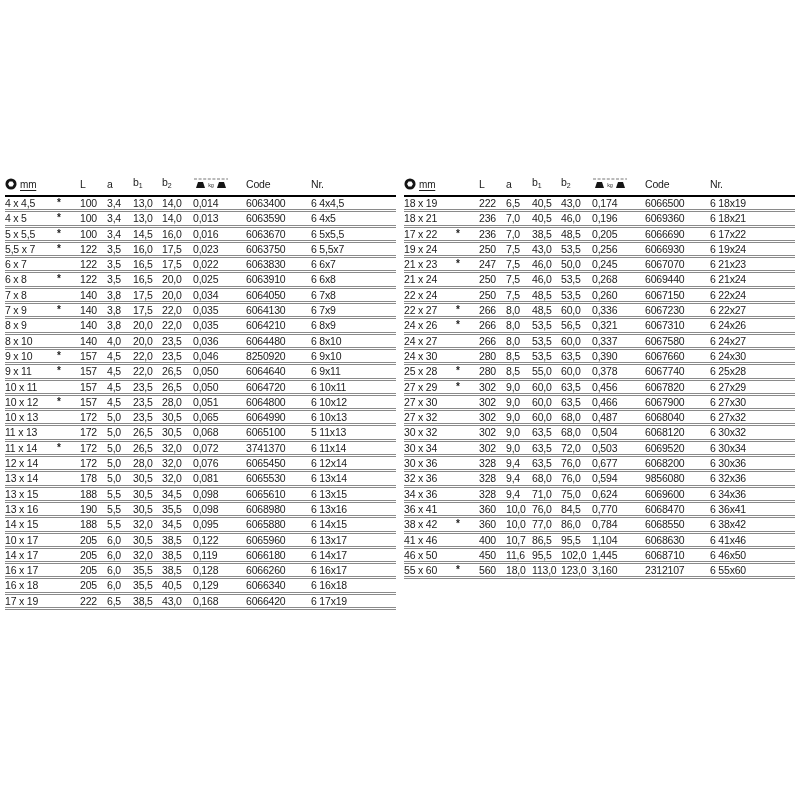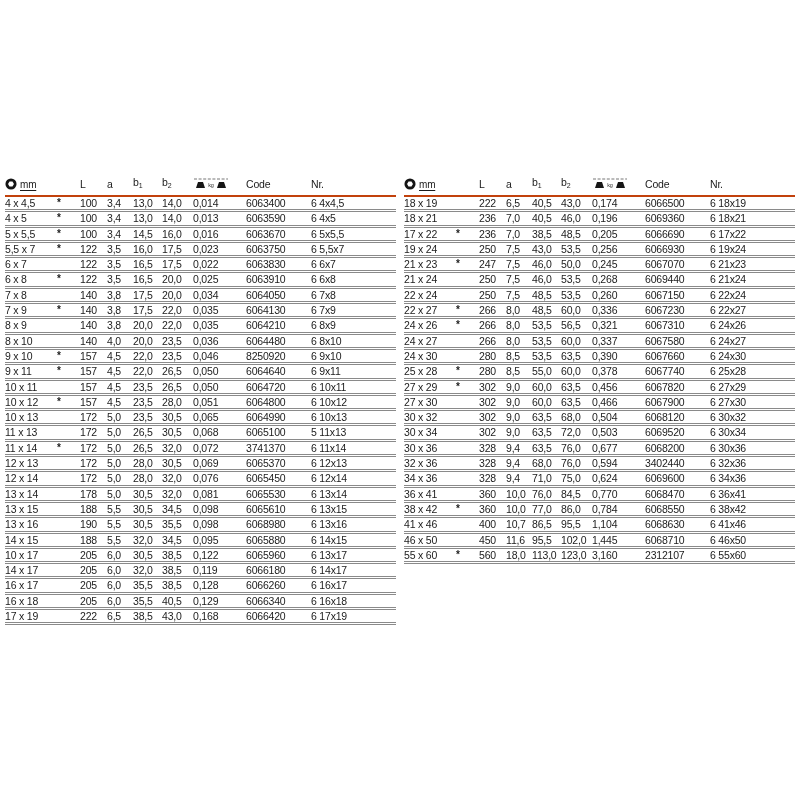--- a/index.html
+++ b/index.html
@@ -46,21 +46,21 @@
     text-align: left;
     white-space: nowrap;
     overflow: hidden;
     font-size: 10.5px;
     letter-spacing: -0.2px;
     vertical-align: middle;
   }
   thead th {
     height: 19px;
     font-weight: normal;
-    border-bottom: 2px solid #c2410c;
+    border-bottom: 2px solid #000000;
     line-height: 19px;
   }
   tbody td {
     height: 12.3px;
     line-height: 12.3px;
     border-bottom: 3px double #8a8a8a;
   }
   td.size { font-weight: normal; }
   td.star { font-weight: bold; font-size: 10px; }
   .sub {
@@ -300,31 +300,20 @@
     <td class="star">*</td>
     <td>172</td>
     <td>5,0</td>
     <td>26,5</td>
     <td>32,0</td>
     <td>0,072</td>
     <td>3741370</td>
     <td>6 11x14</td>
   </tr>
           <tr>
-    <td class="size">12 x 13</td>
-    <td class="star"></td>
-    <td>172</td>
-    <td>5,0</td>
-    <td>28,0</td>
-    <td>30,5</td>
-    <td>0,069</td>
-    <td>6065370</td>
-    <td>6 12x13</td>
-  </tr>
-          <tr>
     <td class="size">12 x 14</td>
     <td class="star"></td>
     <td>172</td>
     <td>5,0</td>
     <td>28,0</td>
     <td>32,0</td>
     <td>0,076</td>
     <td>6065450</td>
     <td>6 12x14</td>
   </tr>
@@ -617,20 +606,31 @@
     <td class="star"></td>
     <td>302</td>
     <td>9,0</td>
     <td>60,0</td>
     <td>63,5</td>
     <td>0,466</td>
     <td>6067900</td>
     <td>6 27x30</td>
   </tr>
           <tr>
+    <td class="size">27 x 32</td>
+    <td class="star"></td>
+    <td>302</td>
+    <td>9,0</td>
+    <td>60,0</td>
+    <td>68,0</td>
+    <td>0,487</td>
+    <td>6068040</td>
+    <td>6 27x32</td>
+  </tr>
+          <tr>
     <td class="size">30 x 32</td>
     <td class="star"></td>
     <td>302</td>
     <td>9,0</td>
     <td>63,5</td>
     <td>68,0</td>
     <td>0,504</td>
     <td>6068120</td>
     <td>6 30x32</td>
   </tr>
@@ -657,21 +657,21 @@
     <td>6 30x36</td>
   </tr>
           <tr>
     <td class="size">32 x 36</td>
     <td class="star"></td>
     <td>328</td>
     <td>9,4</td>
     <td>68,0</td>
     <td>76,0</td>
     <td>0,594</td>
-    <td>3402440</td>
+    <td>9856080</td>
     <td>6 32x36</td>
   </tr>
           <tr>
     <td class="size">34 x 36</td>
     <td class="star"></td>
     <td>328</td>
     <td>9,4</td>
     <td>71,0</td>
     <td>75,0</td>
     <td>0,624</td>

